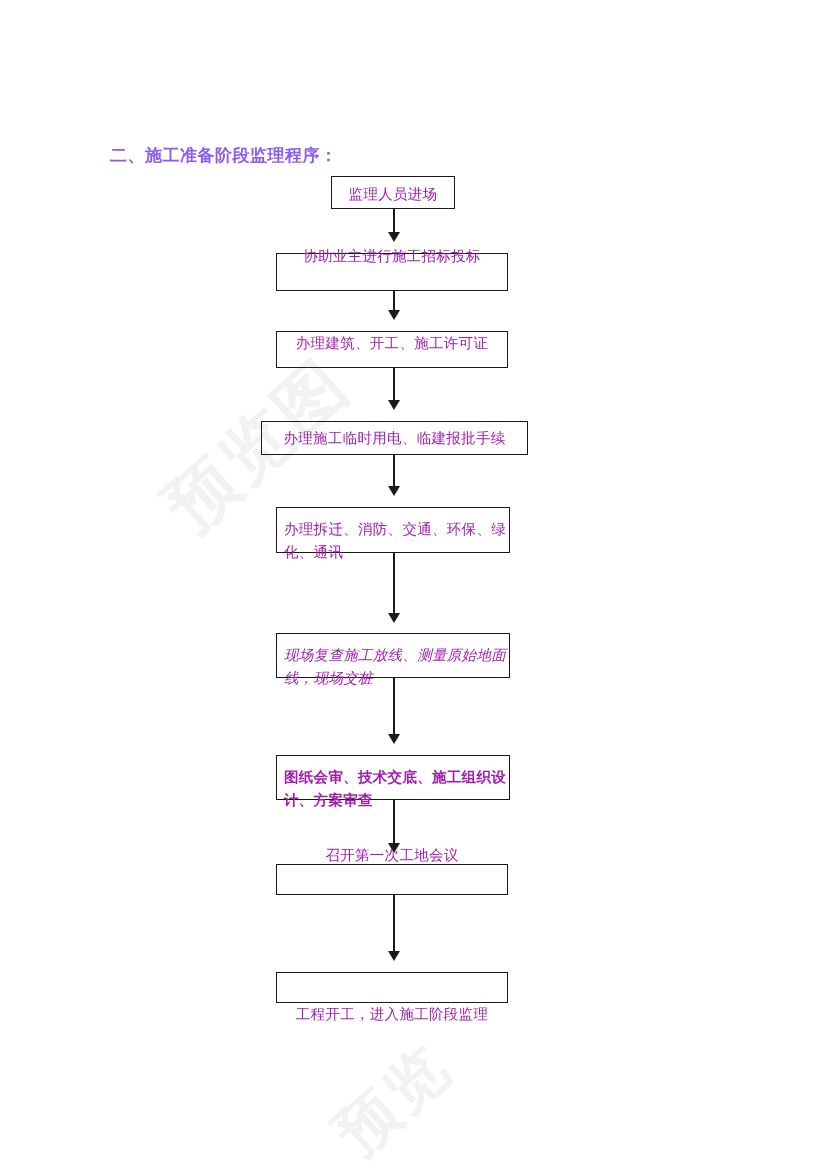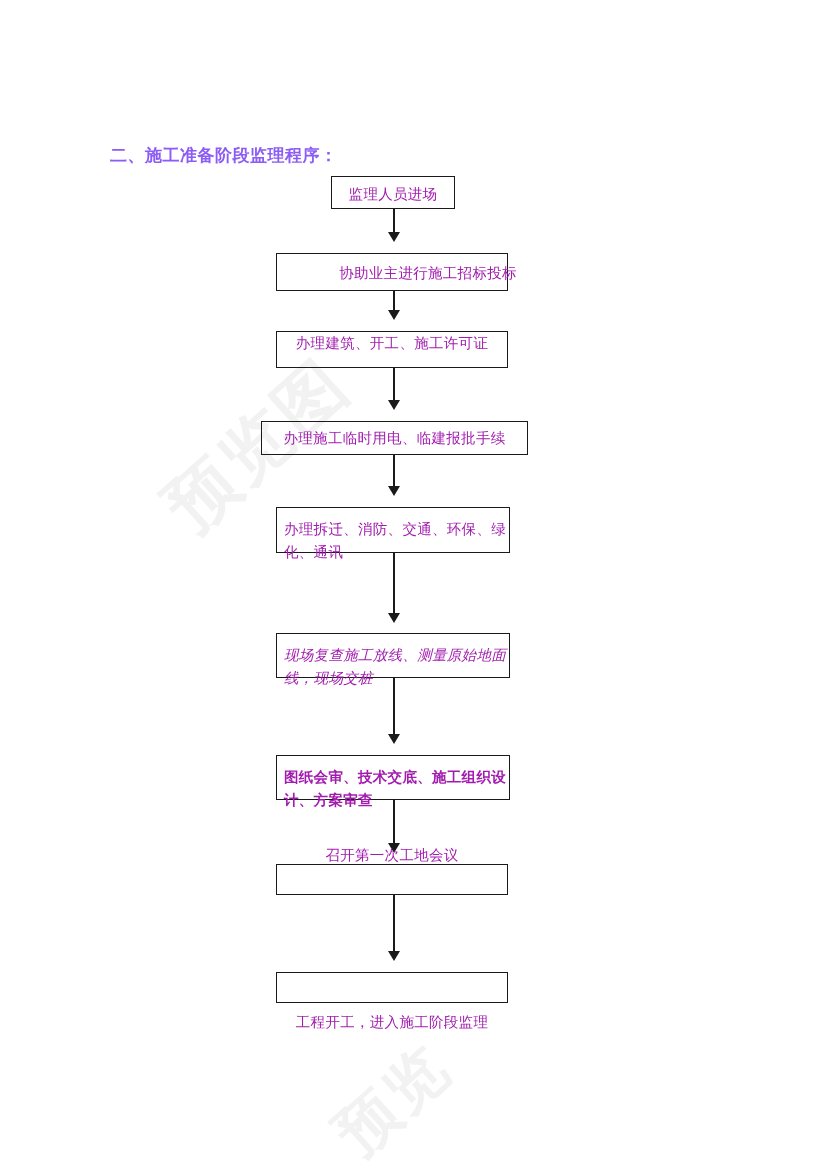--- a/index.html
+++ b/index.html
@@ -105,33 +105,33 @@
       <div class="arrowhead" style="left: 387.8px; top: 613px;"></div>
       <div class="conn" style="left: 393px; top: 678px; height: 57px;"></div>
       <div class="arrowhead" style="left: 387.8px; top: 734px;"></div>
       <div class="conn" style="left: 393px; top: 800px; height: 44px;"></div>
       <div class="arrowhead" style="left: 387.8px; top: 843px;"></div>
       <div class="conn" style="left: 393px; top: 895px; height: 57px;"></div>
       <div class="arrowhead" style="left: 387.8px; top: 951px;"></div>
       <div class="flow-box" style="left: 331px; top: 176px; width: 124px; height: 33px;"></div>
       <div class="flow-label center" style="left: 331px; top: 183px; width: 124px;">监理人员进场</div>
       <div class="flow-box" style="left: 276px; top: 253px; width: 232px; height: 38px;"></div>
-      <div class="flow-label center" style="left: 276px; top: 262px; width: 232px; margin-left: 36px;">协助业主进行施工招标投标</div>
+      <div class="flow-label center" style="left: 276px; top: 245px; width: 232px;">协助业主进行施工招标投标</div>
       <div class="flow-box" style="left: 276px; top: 331px; width: 232px; height: 37px;"></div>
       <div class="flow-label center" style="left: 276px; top: 332px; width: 232px;">办理建筑、开工、施工许可证</div>
       <div class="flow-box" style="left: 261px; top: 421px; width: 267px; height: 34px;"></div>
       <div class="flow-label center" style="left: 261px; top: 427px; width: 267px;">办理施工临时用电、临建报批手续</div>
       <div class="flow-box" style="left: 276px; top: 507px; width: 234px; height: 46px;"></div>
       <div class="flow-label" style="left: 284px; top: 518px; width: 232px;">办理拆迁、消防、交通、环保、绿
 化、通讯</div>
       <div class="flow-box" style="left: 276px; top: 633px; width: 234px; height: 45px;"></div>
       <div class="flow-label" style="left: 284px; top: 644px; width: 232px; font-style: italic;">现场复查施工放线、测量原始地面
 线，现场交桩</div>
       <div class="flow-box" style="left: 276px; top: 755px; width: 234px; height: 45px;"></div>
       <div class="flow-label" style="left: 284px; top: 766px; width: 232px; font-weight: bold;">图纸会审、技术交底、施工组织设
 计、方案审查</div>
       <div class="flow-box" style="left: 276px; top: 864px; width: 232px; height: 31px;"></div>
       <div class="flow-label center" style="left: 276px; top: 844px; width: 232px;">召开第一次工地会议</div>
       <div class="flow-box" style="left: 276px; top: 972px; width: 232px; height: 31px;"></div>
-      <div class="flow-label center" style="left: 276px; top: 1003px; width: 232px; margin-top: 8px;">工程开工，进入施工阶段监理</div>
+      <div class="flow-label center" style="left: 276px; top: 1003px; width: 232px;">工程开工，进入施工阶段监理</div>
     </div>
 
 </div>
 
 </body></html>

